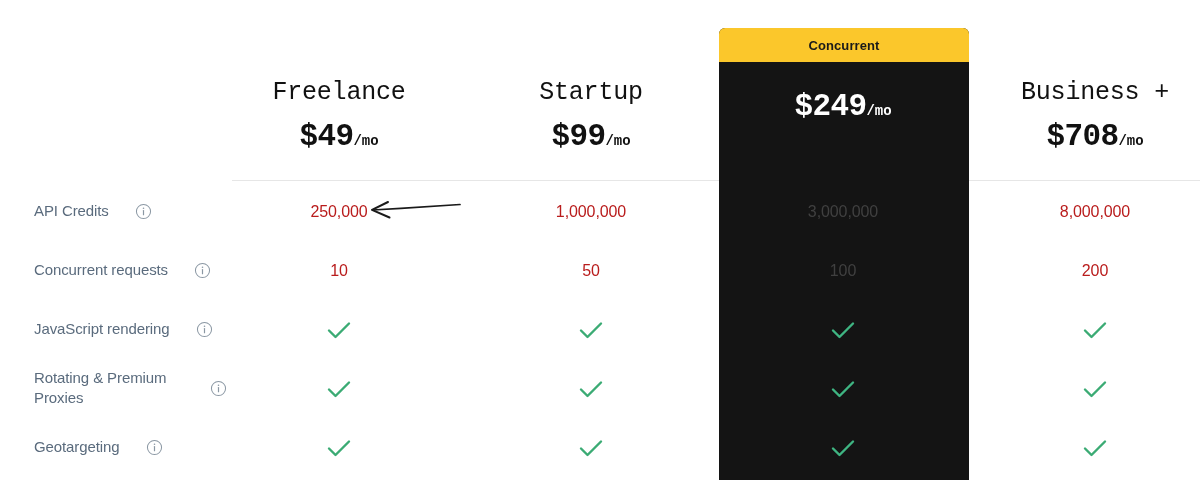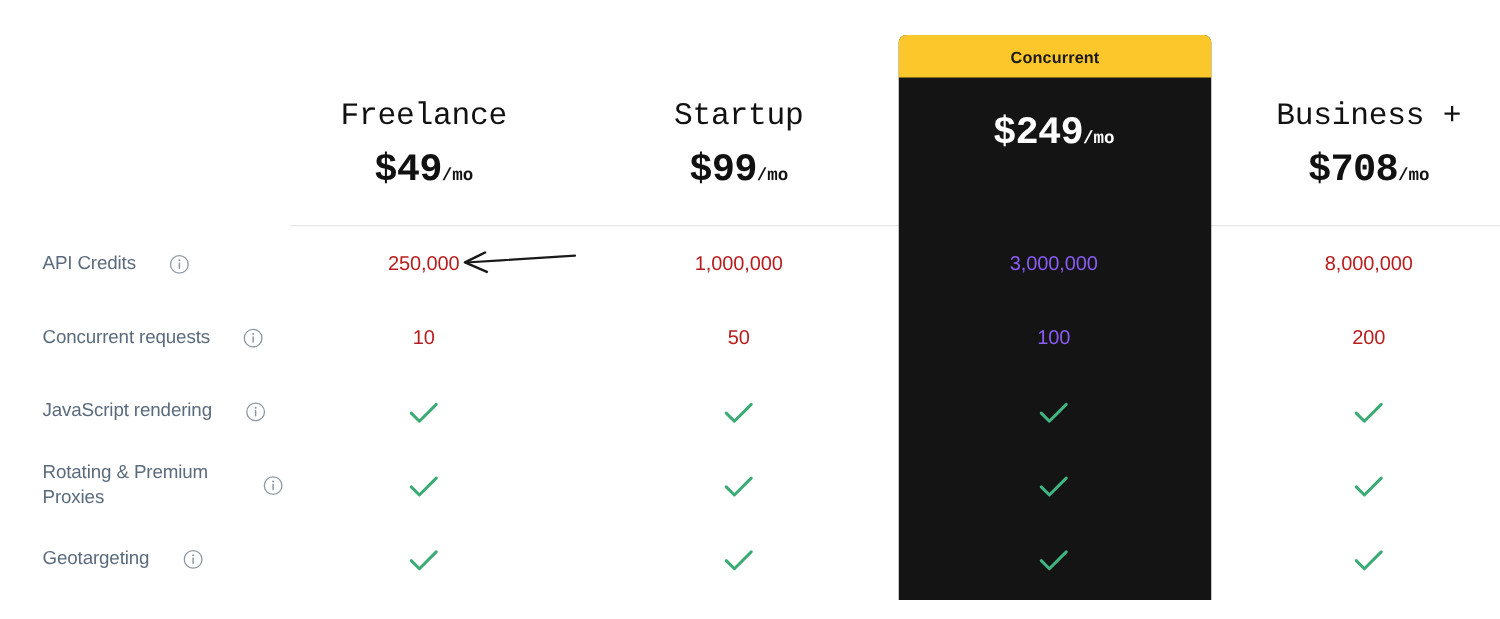--- a/index.html
+++ b/index.html
@@ -140,21 +140,21 @@
     width: 230px;
     text-align: center;
   }
   .cell-value {
     font-size: 16px;
     color: #b91c1c;
     line-height: 22px;
     letter-spacing: -0.1px;
   }
   .cell.on-dark .cell-value {
-    color: #8b5cf6;
+    color: #404040;
   }
   .check-icon {
     display: inline-block;
     width: 28px;
     height: 22px;
   }
 
   
   #arrow-annotation {
     position: absolute;

